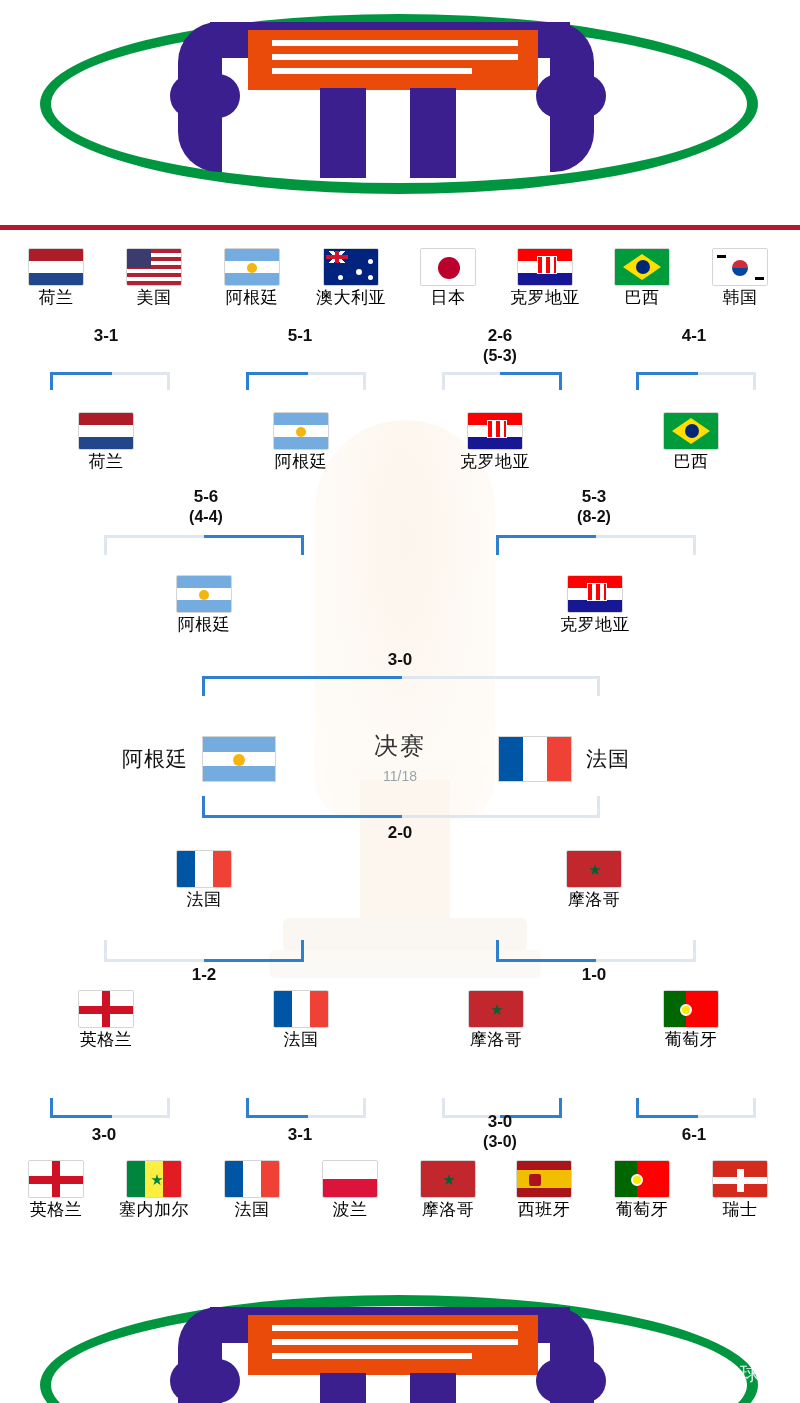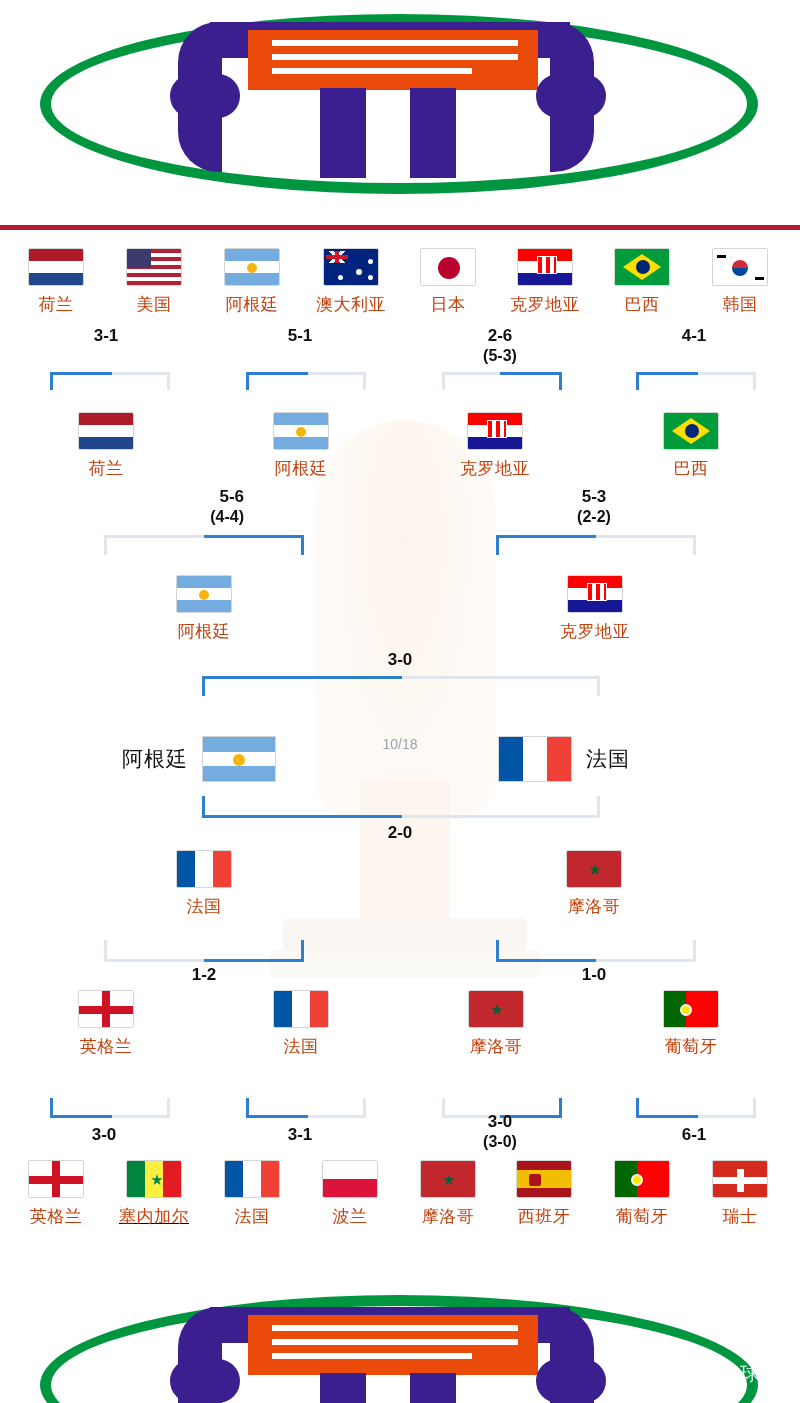--- a/index.html
+++ b/index.html
@@ -44,21 +44,21 @@
   }
   .trophy .stem{position:absolute;left:105px;top:360px;width:90px;height:150px;background:#f7e3ca;}
   .trophy .base1{position:absolute;left:28px;top:498px;width:244px;height:34px;background:#efe6da;border-radius:6px;}
   .trophy .base2{position:absolute;left:14px;top:530px;width:272px;height:28px;background:#f3ece3;border-radius:6px;}
   .team{position:absolute;text-align:center;}
   .team .flag{
     width:56px;height:38px;margin:0 auto;border:1px solid #d5d5d5;box-sizing:border-box;
     background:#eee;overflow:hidden;position:relative;border-radius:2px;
   }
   .team .name{
-    margin-top:7px;font-size:17px;color:#c2410c;white-space:nowrap;letter-spacing:.5px;
+    font-size:17px;color:#000000;white-space:nowrap;letter-spacing:.5px;
   }
   .score{
     position:absolute;text-align:center;font-size:17px;font-weight:bold;color:#111;
     line-height:20px;white-space:nowrap;
   }
   .score .pk{font-size:16px;}
   
   .conn{position:absolute;}
   .conn .h{position:absolute;height:3px;background:#2f7fd1;top:0;left:0;}
   .conn .hl{position:absolute;height:3px;background:#dfe6ee;top:0;}
@@ -263,27 +263,27 @@
 </div>
 <div class="team" style="left:655px;top:412px;width:72px;">
   <div class="flag">
     <div class="fl" style="background:#009b3a"></div>
     <div style="position:absolute;left:8px;top:5px;width:38px;height:26px;background:#fedf00;clip-path:polygon(50% 0,100% 50%,50% 100%,0 50%)"></div>
     <div class="dot" style="left:21px;top:11px;width:14px;height:14px;background:#002776"></div>
   </div>
   <div class="name">巴西</div>
 </div>
 
-<div class="score" style="left:168px;top:487px;width:76px;text-align:right;">
+<div class="score" style="left:168px;top:487px;width:76px;">
   <span>5-6</span><br>
   <span class="pk">(4-4)</span>
 </div>
 <div class="score" style="left:556px;top:487px;width:76px;">
   <span>5-3</span><br>
-  <span class="pk">(2-2)</span>
+  <span class="pk">(8-2)</span>
 </div>
 
 <div class="conn" style="left:104px;top:535px;width:200px;height:22px;">
   <div class="hl" style="left:0;width:100px;"></div>
     <div class="h" style="left:100px;width:100px;"></div>
   <div class="vl" style="left:0;height:20px;"></div>
     <div class="v" style="left:197px;height:20px;"></div>
 </div>
 <div class="conn" style="left:496px;top:535px;width:200px;height:22px;">
   <div class="h" style="left:0;width:100px;"></div>
@@ -318,21 +318,22 @@
   <span>3-0</span>
 </div>
 <div class="conn" style="left:202px;top:676px;width:398px;height:22px;">
   <div class="h" style="left:0;width:200px;"></div>
     <div class="hl" style="left:200px;width:198px;"></div>
   <div class="v" style="left:0;height:20px;"></div>
     <div class="vl" style="left:395px;height:20px;"></div>
 </div>
 
 <div class="final-label" style="top:730px;">
-  <div class="d">10/18</div>
+  <div class="t">决赛</div>
+  <div class="d">11/18</div>
 </div>
 <div class="final-team" style="left:122px;top:736px;">
   <div class="name">阿根廷</div>
   <div style="width:74px;height:46px;position:relative;border:1px solid #d5d5d5;box-sizing:border-box;">
     <div class="fl h3">
         <div style="background:#74acdf"></div>
         <div style="background:#fff"></div>
         <div style="background:#74acdf"></div>
       </div>
     <div class="dot" style="left:30px;top:17px;width:12px;height:12px;background:#f6b40e"></div>
@@ -470,21 +471,21 @@
 </div>
 
 <div class="team" style="left:20px;top:1160px;width:72px;">
   <div class="flag">
     <div class="fl" style="background:#fff"></div>
     <div style="position:absolute;left:0;top:15px;width:100%;height:8px;background:#ce1124"></div>
     <div style="position:absolute;left:23px;top:0;width:8px;height:100%;background:#ce1124"></div>
   </div>
   <div class="name">英格兰</div>
 </div>
-<div class="team" style="left:106px;top:1160px;width:96px;text-decoration:underline;">
+<div class="team" style="left:106px;top:1160px;width:96px;">
   <div class="flag">
     <div class="fl v3">
         <div style="background:#00853f"></div>
         <div style="background:#fdef42"></div>
         <div style="background:#e31b23"></div>
       </div>
     <div style="position:absolute;left:24px;top:13px;width:12px;height:12px;background:#00853f;clip-path:polygon(50% 0,61% 35%,98% 35%,68% 57%,79% 91%,50% 70%,21% 91%,32% 57%,2% 35%,39% 35%)"></div>
   </div>
   <div class="name">塞内加尔</div>
 </div>

